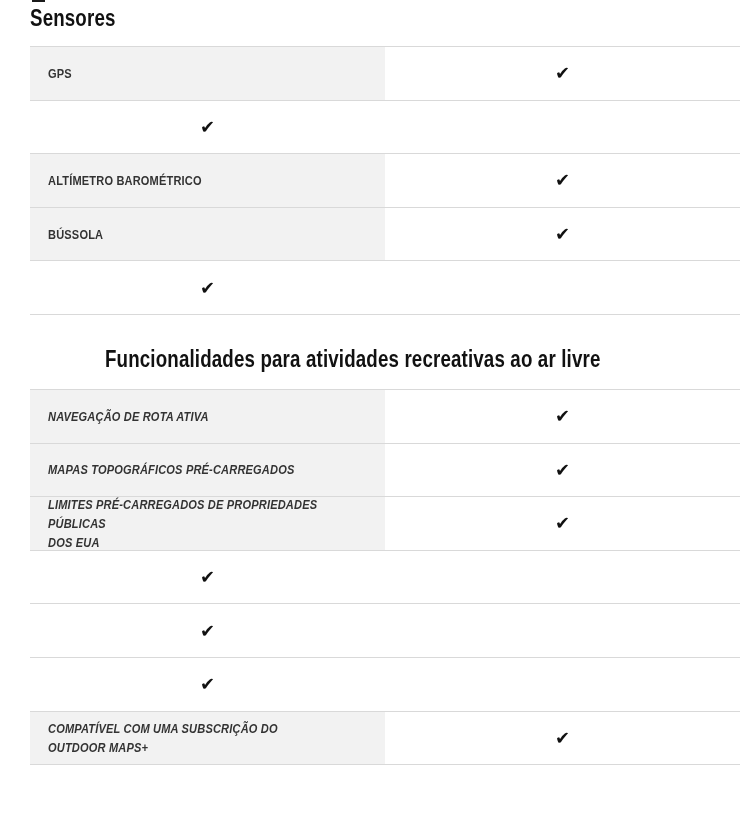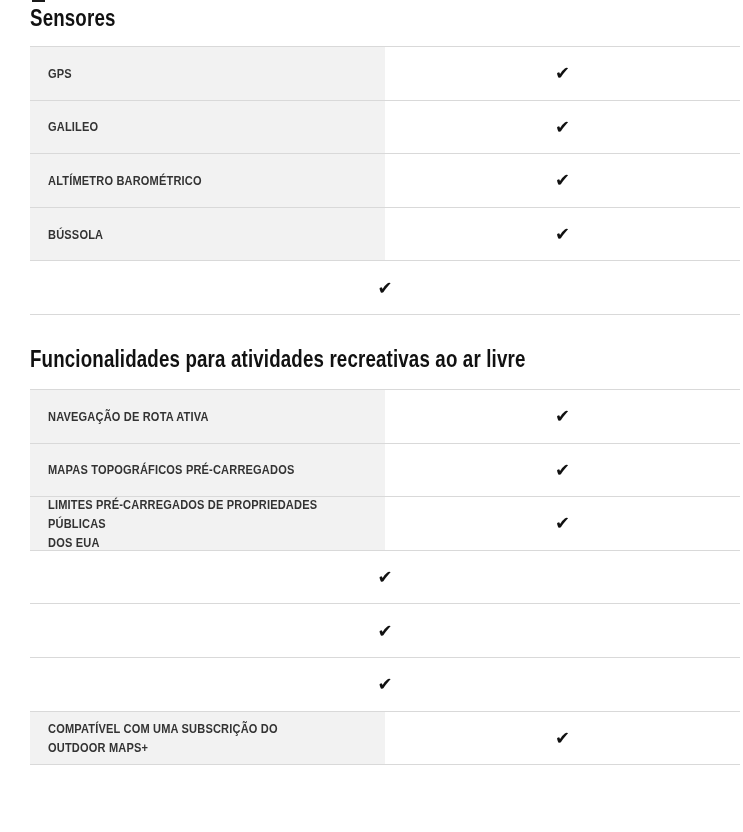--- a/index.html
+++ b/index.html
@@ -40,32 +40,31 @@
     color: var(--heading-text, #111);
     line-height: 28px;
     white-space: nowrap;
   }
   .section-title .heading-text {
     display: inline-block;
     transform: scaleX(0.78);
     transform-origin: left center;
     letter-spacing: 0.2px;
   }
-  .section-2 .section-title { margin-top: 30px; }
+  .section-2 .section-title { margin-top: 30px; text-align: right; }
   .spec-table {
     margin-top: 14px;
     width: 710px;
     border-top: 1px solid var(--border, #d9d9d9);
   }
-  .section-2 .spec-table { margin-top: 16px; }
+  .section-2 .spec-table { margin-top: 16px; font-style: italic; }
   .row {
     display: flex;
     height: 53.6px;
     border-bottom: 1px solid var(--border, #d9d9d9);
-    justify-content: center;
   }
   .cell {
     display: flex;
     align-items: center;
   }
   .cell.label {
     width: 50%;
     background: var(--row-bg, #f2f2f2);
     padding-left: 18px;
     overflow: hidden;
@@ -117,23 +116,20 @@
       <div class="row">
         <div class="cell label">
           <span class="label-text">GPS</span>
         </div>
         <div class="cell value">
           <span class="check-icon">✔</span>
         </div>
       </div>
 
       <div class="row">
-        <div class="cell label">
-          <span class="label-text">GALILEO</span>
-        </div>
         <div class="cell value">
           <span class="check-icon">✔</span>
         </div>
       </div>
 
       <div class="row">
         <div class="cell label">
           <span class="label-text">ALTÍMETRO BAROMÉTRICO</span>
         </div>
         <div class="cell value">

